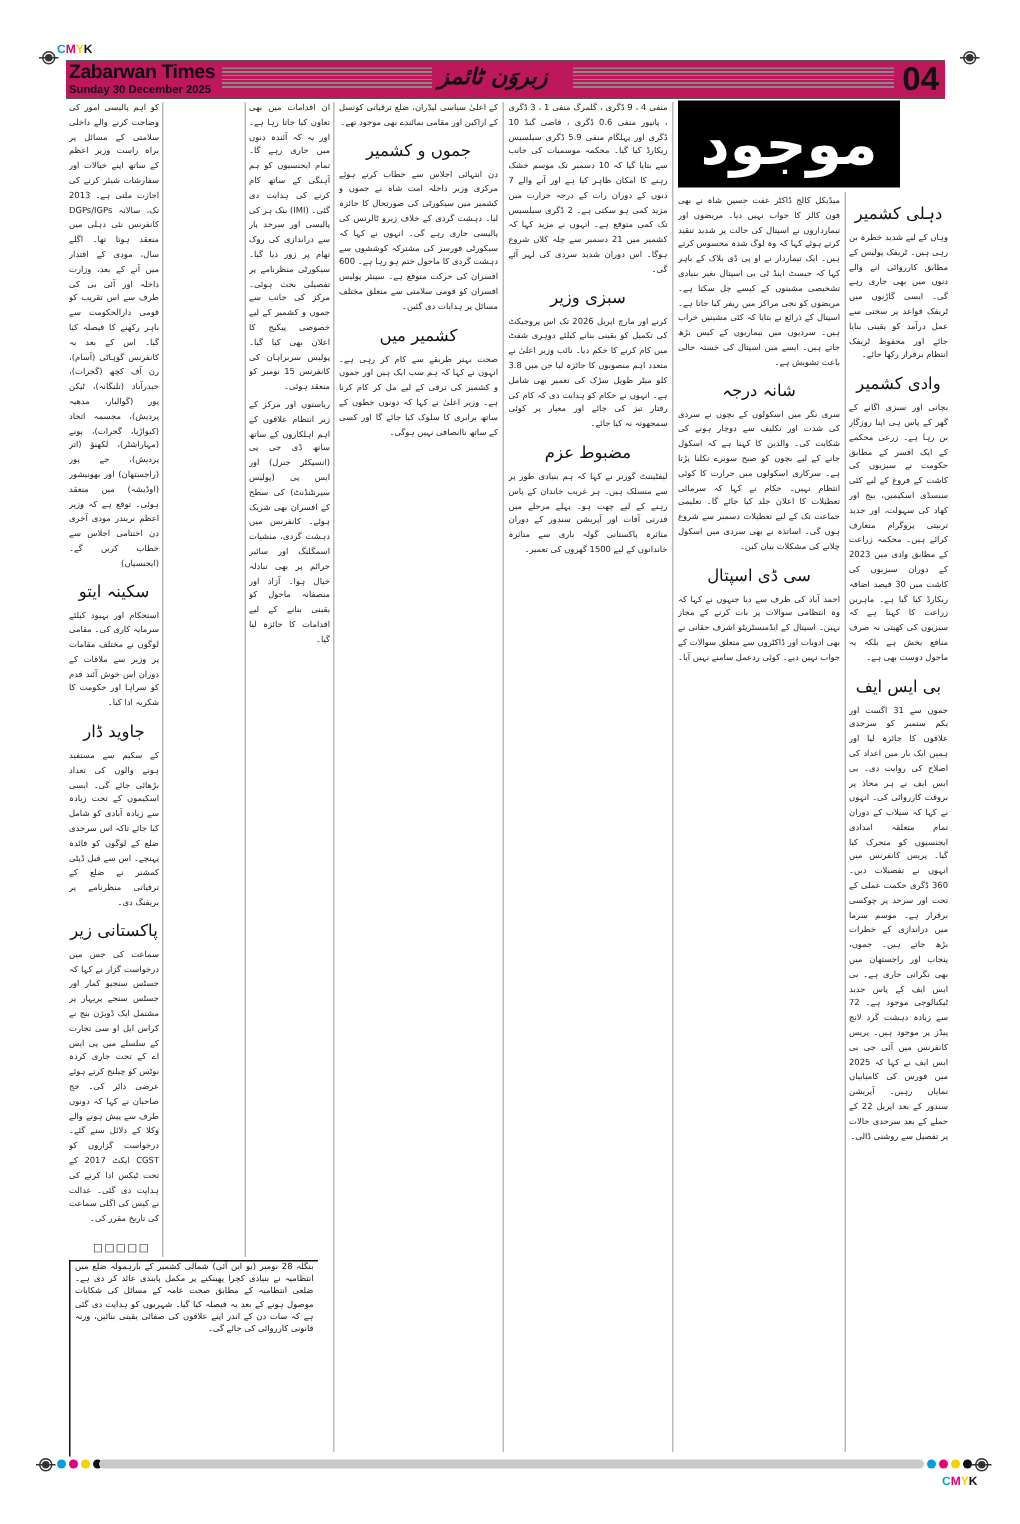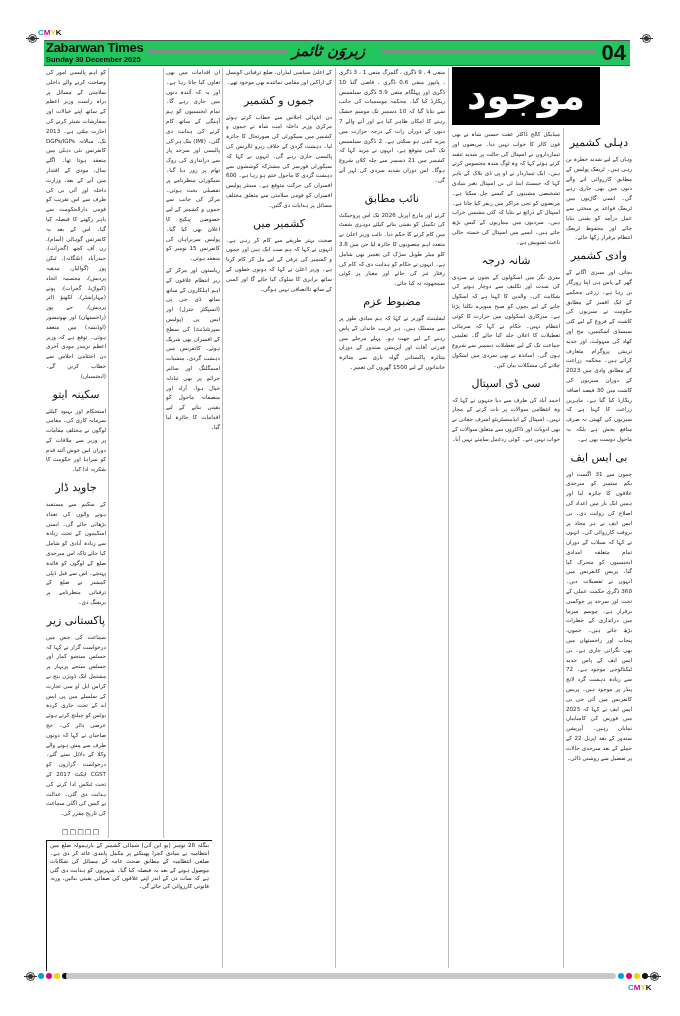--- a/index.html
+++ b/index.html
@@ -3,21 +3,21 @@
 <meta charset="utf-8">
 <style>
   html, body { margin:0; padding:0; background:#ffffff; }
   body { width:680px; height:1016px; position:relative; overflow:hidden; font-family:"DejaVu Sans", sans-serif; color:#111; }
   .cmyk { position:absolute; font-family:"Liberation Sans", sans-serif; font-weight:bold; font-size:8px; letter-spacing:0; }
   .cmyk .c{color:#00a0e0}.cmyk .m{color:#e0007a}.cmyk .y{color:#f2d200}.cmyk .k{color:#111}
   .reg { position:absolute; width:9px; height:9px; border:1px solid #333; border-radius:50%; box-sizing:border-box; }
   .reg::before { content:""; position:absolute; left:1px; top:1px; width:5px; height:5px; border-radius:50%; background:#333; }
   .reg::after { content:""; position:absolute; left:-3px; top:3px; width:13px; height:1px; background:#333; }
 
-  .masthead { position:absolute; left:44px; top:40px; width:586px; height:24px; border-top:1px solid #555; border-bottom:1px solid #555; background:#22c55e; }
+  .masthead { position:absolute; left:44px; top:40px; width:586px; height:24px; border-top:1px solid #555; border-bottom:1px solid #555; background:#be185d; }
   .mh-left { position:absolute; left:2px; top:0; font-family:"Liberation Sans", sans-serif; font-weight:bold; }
   .mh-title { font-size:13px; line-height:14px; letter-spacing:-0.3px; }
   .mh-date { font-size:7.5px; line-height:9px; }
   .mh-lines { position:absolute; top:4px; height:15px; background:repeating-linear-gradient(#888 0 1px, transparent 1px 2.5px); }
   .mh-urdu { position:absolute; left:248px; top:1px; font-family:"DejaVu Serif", serif; font-size:15px; font-style:italic; font-weight:bold; direction:rtl; }
   .mh-page { position:absolute; right:4px; top:1px; font-family:"Liberation Sans", sans-serif; font-weight:bold; font-size:22px; line-height:22px; }
 
   .banner { position:absolute; left:452px; top:67px; width:148px; height:58px; background:#000; color:#fff; text-align:center; font-family:"DejaVu Sans", sans-serif; font-weight:bold; font-size:38px; line-height:58px; direction:rtl; }
 
   .col { position:absolute; direction:rtl; text-align:justify; font-family:"DejaVu Sans", sans-serif; font-size:5.6px; line-height:9.8px; color:#222; overflow:hidden; }
@@ -77,21 +77,21 @@
 <div class="col" style="left:452px;top:130px;width:108px;height:838px;">
   <p>میڈیکل کالج ڈاکٹر عفت حسین شاہ نے بھی فون کالز کا جواب نہیں دیا۔ مریضوں اور تیمارداروں نے اسپتال کی حالت پر شدید تنقید کرتے ہوئے کہا کہ وہ لوگ شدہ محسوس کرتے ہیں۔ ایک تیماردار نے او پی ڈی بلاک کے باہر کہا کہ جیسٹ اینڈ ٹی بی اسپتال بغیر بنیادی تشخیصی مشینوں کے کیسے چل سکتا ہے۔ مریضوں کو نجی مراکز میں ریفر کیا جاتا ہے۔ اسپتال کے ذرائع نے بتایا کہ کئی مشینیں خراب ہیں۔ سردیوں میں بیماریوں کے کیس بڑھ جاتے ہیں۔ ایسے میں اسپتال کی خستہ حالی باعث تشویش ہے۔</p>
   <div class="hd">شانہ درجہ</div>
   <p>سری نگر میں اسکولوں کے بچوں نے سردی کی شدت اور تکلیف سے دوچار ہونے کی شکایت کی۔ والدین کا کہنا ہے کہ اسکول جانے کے لیے بچوں کو صبح سویرے نکلنا پڑتا ہے۔ سرکاری اسکولوں میں حرارت کا کوئی انتظام نہیں۔ حکام نے کہا کہ سرمائی تعطیلات کا اعلان جلد کیا جائے گا۔ تعلیمی جماعت تک کے لیے تعطیلات دسمبر سے شروع ہوں گی۔ اساتذہ نے بھی سردی میں اسکول چلانے کی مشکلات بیان کیں۔</p>
   <div class="hd">سی ڈی اسپتال</div>
   <p>احمد آباد کی طرف سے دیا جنہوں نے کہا کہ وہ انتظامی سوالات پر بات کرنے کے مجاز نہیں۔ اسپتال کے ایڈمنسٹریٹو اشرف حقانی نے بھی ادویات اور ڈاکٹروں سے متعلق سوالات کے جواب نہیں دیے۔ کوئی ردعمل سامنے نہیں آیا۔</p>
 </div>
 
 <div class="col" style="left:339px;top:68px;width:106px;height:900px;">
   <p>منفی 4 ، 9 ڈگری ، گلمرگ منفی 1 ، 3 ڈگری ، پانپور منفی 0.6 ڈگری ، قاضی گنڈ 10 ڈگری اور پہلگام منفی 5.9 ڈگری سیلسیس ریکارڈ کیا گیا۔ محکمہ موسمیات کی جانب سے بتایا گیا کہ 10 دسمبر تک موسم خشک رہنے کا امکان ظاہر کیا ہے اور آنے والے 7 دنوں کے دوران رات کے درجہ حرارت میں مزید کمی ہو سکتی ہے۔ 2 ڈگری سیلسیس تک کمی متوقع ہے۔ انہوں نے مزید کہا کہ کشمیر میں 21 دسمبر سے چلہ کلاں شروع ہوگا۔ اس دوران شدید سردی کی لہر آئے گی۔</p>
-  <div class="hd">نائب مطابق</div>
+  <div class="hd">سبزی وزیر</div>
   <p>کرنے اور مارچ اپریل 2026 تک اس پروجیکٹ کی تکمیل کو یقینی بنانے کیلئے دوہری شفٹ میں کام کرنے کا حکم دیا۔ نائب وزیر اعلیٰ نے متعدد اہم منصوبوں کا جائزہ لیا جن میں 3.8 کلو میٹر طویل سڑک کی تعمیر بھی شامل ہے۔ انہوں نے حکام کو ہدایت دی کہ کام کی رفتار تیز کی جائے اور معیار پر کوئی سمجھوتہ نہ کیا جائے۔</p>
   <div class="hd">مضبوط عزم</div>
   <p>لیفٹیننٹ گورنر نے کہا کہ ہم بنیادی طور پر سے منسلک ہیں۔ ہر غریب خاندان کے پاس رہنے کے لیے چھت ہو۔ پہلے مرحلے میں قدرتی آفات اور آپریشن سندور کے دوران متاثرہ پاکستانی گولہ باری سے متاثرہ خاندانوں کے لیے 1500 گھروں کی تعمیر۔</p>
 </div>
 
 <div class="col" style="left:226px;top:68px;width:106px;height:900px;">
   <p>کے اعلیٰ سیاسی لیڈران، ضلع ترقیاتی کونسل کے اراکین اور مقامی نمائندے بھی موجود تھے۔</p>
   <div class="hd">جموں و کشمیر</div>
   <p>دن انتہائی اجلاس سے خطاب کرتے ہوئے مرکزی وزیر داخلہ امت شاہ نے جموں و کشمیر میں سیکورٹی کی صورتحال کا جائزہ لیا۔ دہشت گردی کے خلاف زیرو ٹالرنس کی پالیسی جاری رہے گی۔ انہوں نے کہا کہ سیکورٹی فورسز کی مشترکہ کوششوں سے دہشت گردی کا ماحول ختم ہو رہا ہے۔ 600 افسران کی حرکت متوقع ہے۔ سینئر پولیس افسران کو قومی سلامتی سے متعلق مختلف مسائل پر ہدایات دی گئیں۔</p>
   <div class="hd">کشمیر میں</div>

